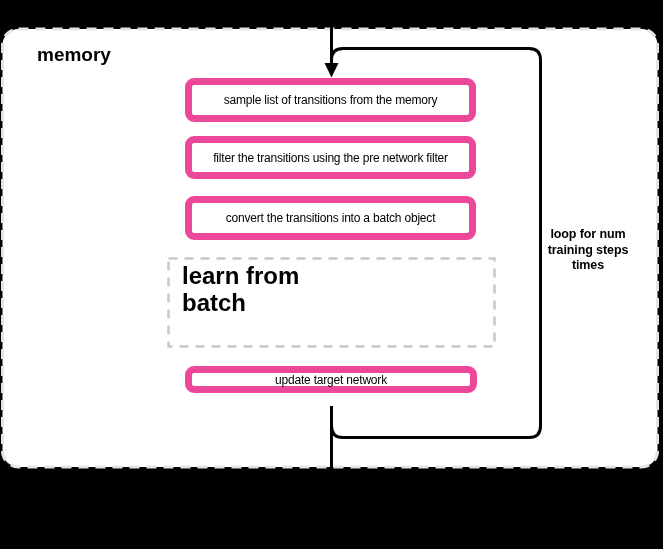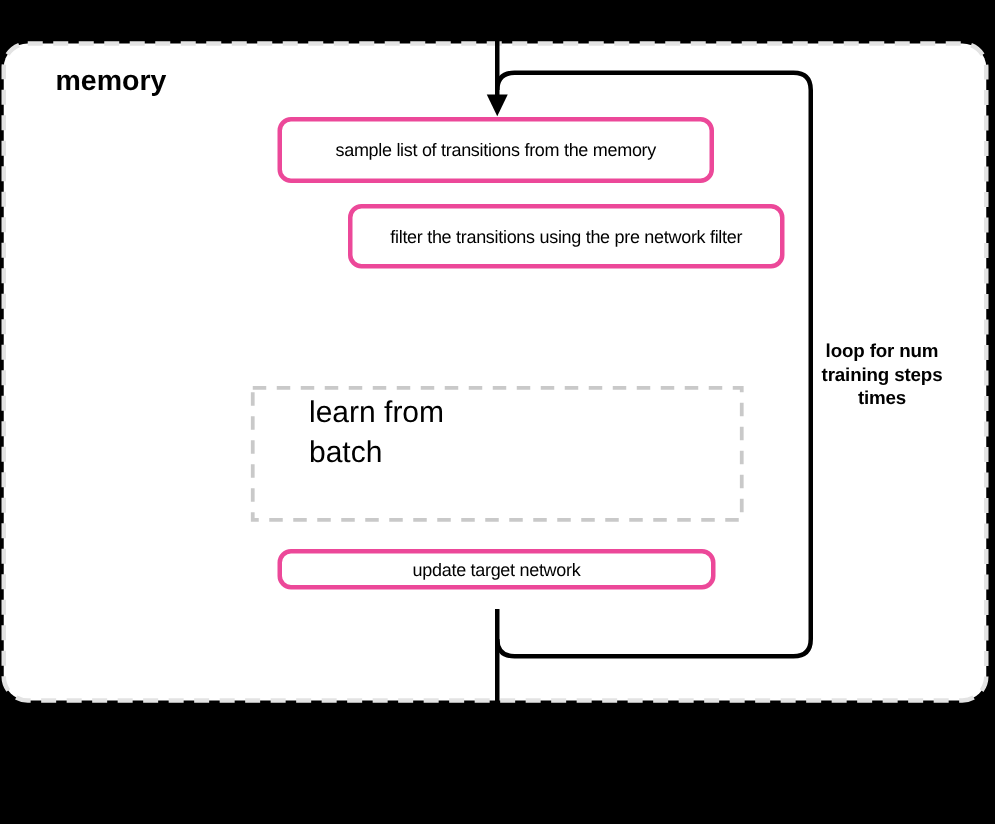--- a/index.html
+++ b/index.html
@@ -25,45 +25,44 @@
     left: 37px;
     top: 44px;
     font-size: 19px;
     font-weight: bold;
     color: #000;
   }
   .pbox {
     position: absolute;
     box-sizing: border-box;
     background: #fff;
-    border: 3px solid #ec4899;
+    border: 7px solid #ec4899;
     border-radius: 9px;
     display: flex;
     align-items: center;
     justify-content: center;
     text-align: center;
     font-size: 12px;
     letter-spacing: -0.2px;
     color: #000;
     padding: 0 8px;
   }
   .pbox.b1 { left: 185px; top: 78px;  width: 291px; height: 44px; }
-  .pbox.b2 { left: 185px; top: 136px; width: 291px; height: 43px; margin-left: 47px; }
+  .pbox.b2 { left: 185px; top: 136px; width: 291px; height: 43px; }
   .pbox.b3 { left: 185px; top: 196px; width: 291px; height: 44px; }
   .pbox.b5 { left: 185px; top: 366px; width: 292px; height: 27px; }
   .learn-text {
     position: absolute;
     left: 182px;
     top: 262px;
-    font-size: 20px;
-    font-weight: normal;
+    font-size: 24px;
+    font-weight: bold;
     line-height: 27px;
     color: #000;
     white-space: pre-line;
-    margin-left: 24px;
   }
   .loop-label {
     position: absolute;
     left: 538px;
     top: 215px;
     width: 100px;
     text-align: center;
     font-size: 12.5px;
     font-weight: bold;
     letter-spacing: -0.1px;
@@ -92,20 +91,21 @@
 
     <path d="M 331.5 406 V 486" fill="none" stroke-width="3" stroke="#000000"></path>
   </svg>
 
   <div class="train-label">memory</div>
 
   <div class="pbox b1">sample list of transitions from the memory</div>
 
   <div class="pbox b2">filter the transitions using the pre network filter</div>
 
+  <div class="pbox b3">convert the transitions into a batch object</div>
 
   <div class="learn-text">learn from
 batch</div>
 
   <div class="pbox b5">update target network</div>
 
   <div class="loop-label">loop for num
 training steps
 times</div>
 

